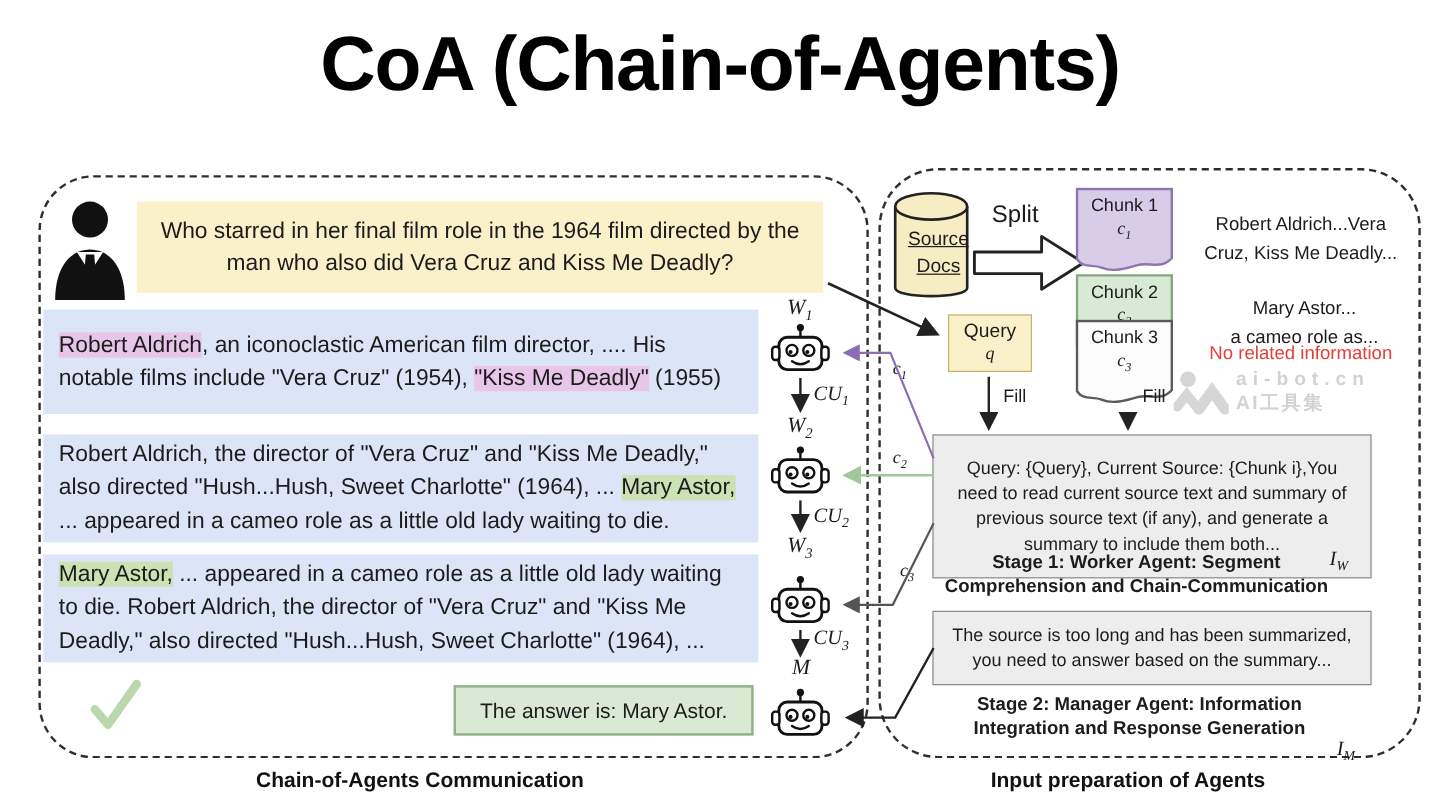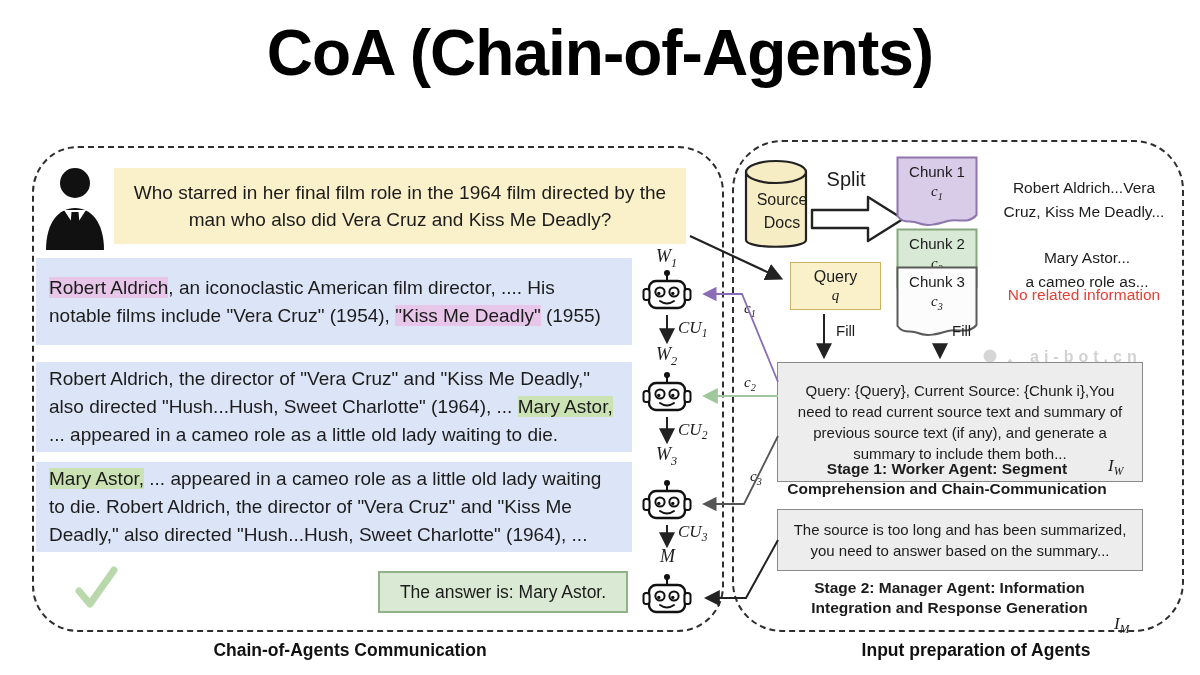--- a/index.html
+++ b/index.html
@@ -27,40 +27,40 @@
     border:2px solid #8fb286;display:flex;align-items:center;justify-content:center;
     font-size:17.5px;z-index:2;}
   
   .math{font-family:"Liberation Serif","DejaVu Serif",serif;font-style:italic;}
   sub{font-size:0.68em;}
   .agent-label{font-size:18px;z-index:2;}
   .cu-label{font-size:17px;z-index:2;}
   .edge-label{font-size:15px;z-index:2;}
   .robot{width:54px;height:44px;z-index:2;}
   
-  .cyl-label{left:744px;top:188px;width:76px;text-align:center;font-size:16px;line-height:23px;z-index:2;}
+  .cyl-label{left:744px;top:188px;width:76px;text-align:center;font-size:16px;line-height:23px;z-index:2;text-decoration:underline;}
   .split-label{left:816px;top:168px;width:60px;text-align:center;font-size:20px;z-index:2;}
   .chunk{width:82px;height:74px;z-index:2;}
   .chunk .chunk-title{position:absolute;top:7px;left:0;width:100%;text-align:center;font-size:15px;}
   .chunk .chunk-var{position:absolute;top:27px;left:0;width:100%;text-align:center;font-size:15px;}
   .chunk-side{text-align:center;font-size:15.5px;line-height:24px;white-space:pre-line;z-index:2;}
-  .query-box{left:790px;top:262px;width:91px;height:48px;background:#faf0c9;border:1.5px solid #c9b264;
+  .query-box{left:790px;top:262px;width:70px;height:48px;background:#faf0c9;border:1.5px solid #c9b264;
     display:flex;flex-direction:column;align-items:center;justify-content:center;
     font-size:16px;line-height:19px;z-index:2;}
   .no-info{left:984px;top:286px;width:200px;text-align:center;color:#e53e36;font-size:15.5px;z-index:2;}
   .fill-label{font-size:15px;z-index:2;}
   .prompt-box{left:777px;width:366px;background:#ededed;border:1.5px solid #8a8a8a;z-index:2;
     display:flex;align-items:center;justify-content:center;text-align:center;
     font-size:15px;line-height:21px;white-space:pre-line;padding:0 8px;}
   .stage-caption{font-weight:bold;font-size:15.5px;line-height:20px;text-align:center;
     white-space:pre-line;z-index:2;}
   .io-var{font-size:17px;z-index:2;}
   
   .watermark{left:978px;top:308px;display:flex;align-items:center;gap:6px;z-index:0;}
-  .wm-text{color:#d2d2d2;font-weight:bold;margin-top:40px;}
+  .wm-text{color:#d2d2d2;font-weight:bold;}
   .wm-l1{font-size:16px;letter-spacing:5px;}
   .wm-l2{font-size:16px;letter-spacing:2px;}
   
   #overlay{position:absolute;left:0;top:0;width:1200px;height:675px;z-index:4;pointer-events:none;}
 </style>
 </head>
 <body>
 
 <div id="canvas">
 
@@ -252,21 +252,21 @@
   <div class="abs io-var math" style="left:1108px;top:456px;">
     <span>I</span><sub>W</sub></div>
 
   <div class="abs prompt-box" style="top:509px;height:62px;">The source is too long and has been summarized,
 you need to answer based on the summary...</div>
   <div class="abs stage-caption" style="left:777px;top:578px;width:345px;">Stage 2: Manager Agent: Information
 Integration and Response Generation</div>
   <div class="abs io-var math" style="left:1114px;top:614px;">
     <span>I</span><sub>M</sub></div>
 
-  <div class="abs panel-caption" style="left:776px;top:640px;width:400px;">Input preparation of Agents</div>
+  <div class="abs panel-caption" style="left:740px;top:640px;width:400px;">Input preparation of Agents</div>
 
   <svg id="overlay">
     <defs>
       <marker id="mb" viewBox="0 0 10 10" refX="8" refY="5" markerWidth="8" markerHeight="8" orient="auto-start-reverse">
           <path d="M0,0 L10,5 L0,10 z" fill="#222"></path>
         </marker>
       <marker id="mp" viewBox="0 0 10 10" refX="8" refY="5" markerWidth="8" markerHeight="8" orient="auto-start-reverse">
           <path d="M0,0 L10,5 L0,10 z" fill="#8a6db4"></path>
         </marker>
       <marker id="mg" viewBox="0 0 10 10" refX="8" refY="5" markerWidth="8" markerHeight="8" orient="auto-start-reverse">

